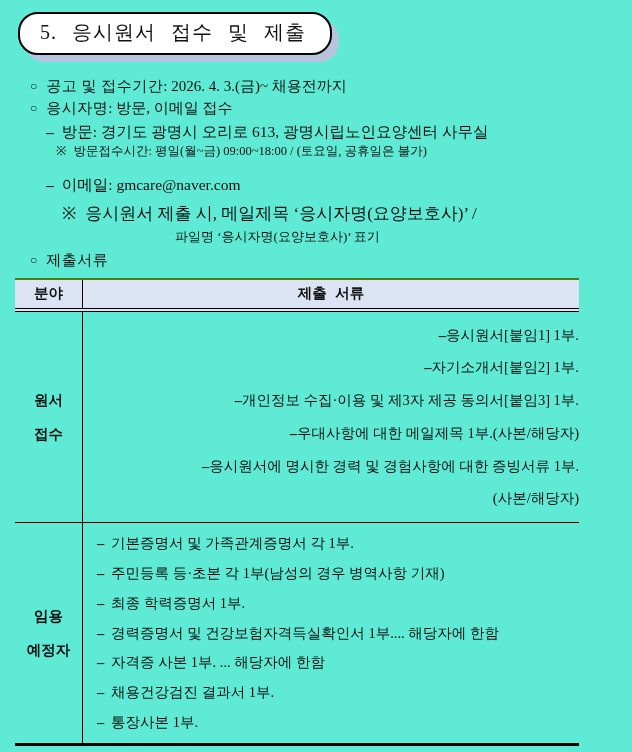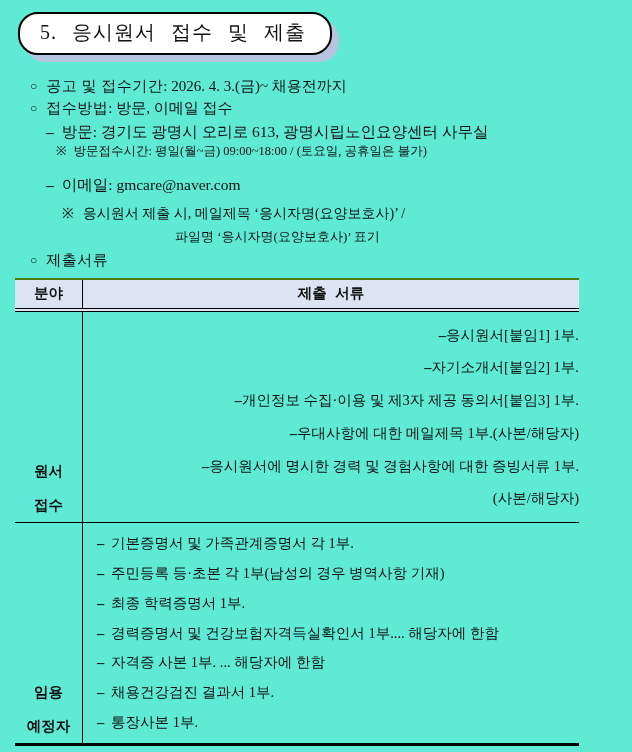--- a/index.html
+++ b/index.html
@@ -29,41 +29,41 @@
 
   
   .line{position:absolute;white-space:nowrap;}
   .bullet{font-size:15px;line-height:22px;}
   .bullet .marker{font-size:12px;font-weight:bold;margin-right:9px;vertical-align:1px;}
   .bullet .bold{font-weight:normal;letter-spacing:0.5px;}
   .dash{font-size:15.5px;line-height:22px;}
   .dash .marker{font-weight:bold;margin-right:8px;}
   .note{font-size:12.5px;line-height:18px;}
   .note .marker{margin-right:7px;}
-  .note2{font-size:14px;line-height:18px;}
+  .note2{font-size:17px;line-height:18px;}
   .note2 .marker{margin-right:9px;}
   .note2-cont{font-size:13px;line-height:18px;}
 
   
   .table{position:absolute;left:15px;top:278px;width:564px;}
   .thead{
     display:flex;
     background:var(--table-header-bg);
     border-top:2px solid #4d7c0f;
     border-bottom:4px double #000;
   }
   .th{font-weight:bold;font-size:14.5px;text-align:center;padding:4px 0 5px;word-spacing:5px;}
   .col-field{width:68px;border-right:1px solid #000;box-sizing:border-box;flex:0 0 68px;}
   .col-docs{flex:1;}
   .trow{display:flex;border-bottom:1px solid #000;}
   .trow.last{border-bottom:3px solid #000;}
   .td-field{
     width:68px;flex:0 0 68px;box-sizing:border-box;
     border-right:1px solid #000;
-    display:flex;flex-direction:column;justify-content:flex-end;align-items:center;
+    display:flex;flex-direction:column;justify-content:center;align-items:center;
     font-weight:bold;font-size:14.5px;line-height:34px;
   }
   .td-docs{
     flex:1;display:flex;flex-direction:column;justify-content:space-evenly;
     padding-left:14px;box-sizing:border-box;
   }
   .row1 .td-docs{height:210px;text-align:right;}
   .row2 .td-docs{height:220px;}
   .doc-item{font-size:14.5px;line-height:19px;white-space:nowrap;}
   .doc-item .m{display:inline-block;width:14px;font-weight:bold;}
@@ -75,21 +75,21 @@
 
   <div class="title-box">
     <span>5. 응시원서 접수 및 제출</span>
   </div>
 
   <div class="line bullet" style="left:30px;top:75px;">
     <span class="marker">○</span><span class="bold">공고 및 접수기간</span><span>: 2026. 4. 3.(금)~ 채용전까지</span>
   </div>
 
   <div class="line bullet" style="left:30px;top:97px;">
-    <span class="marker">○</span><span class="bold">접수방법</span><span>: 방문, 이메일 접수</span>
+    <span class="marker">○</span><span class="bold">응시자명</span><span>: 방문, 이메일 접수</span>
   </div>
 
   <div class="line dash" style="left:46px;top:121px;">
     <span class="marker">–</span><span>방문: 경기도 광명시 오리로 613, 광명시립노인요양센터 사무실</span>
   </div>
 
   <div class="line note" style="left:56px;top:142px;">
     <span class="marker">※</span><span>방문접수시간: 평일(월~금) 09:00~18:00 / (토요일, 공휴일은 불가)</span>
   </div>
 

